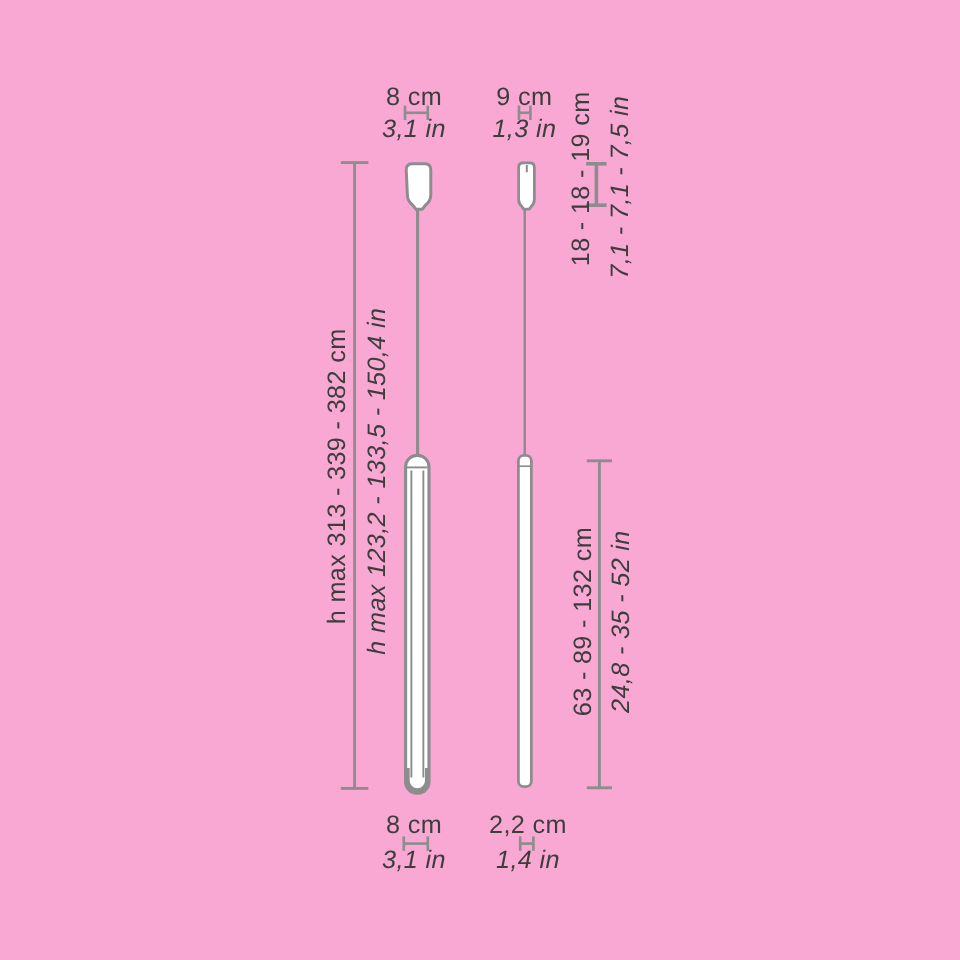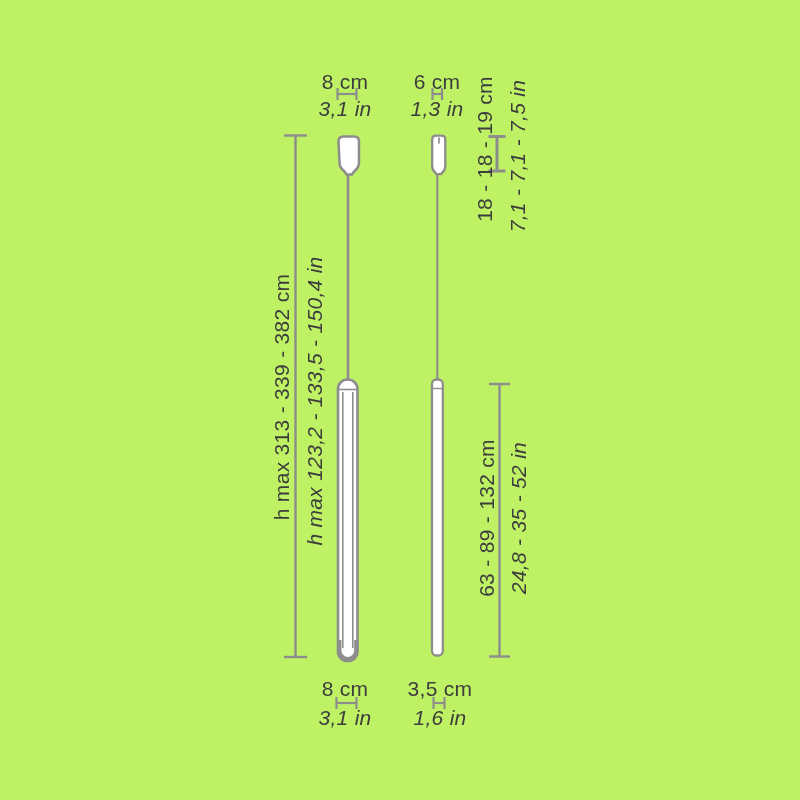--- a/index.html
+++ b/index.html
@@ -1,19 +1,19 @@
 <!DOCTYPE html>
 <html><head>
 <meta charset="utf-8">
 <style>
   html,body{margin:0;padding:0;background:#ffffff;}
   #canvas{
     position:relative;
     width:800px;height:800px;
-    background:#bef264;
+    background:#f9a8d4;
     overflow:hidden;
     font-family:"Liberation Sans", sans-serif;
   }
   #lineart{position:absolute;left:0;top:0;}
   .lbl{
     position:absolute;
     transform:translate(-50%,-50%);
     white-space:nowrap;
     font-size:21px;
     letter-spacing:0.3px;
@@ -83,27 +83,27 @@
     </g>
     <g stroke-width="2.2">
       <line x1="433.5" y1="703" x2="444.5" y2="703"></line>
       <line x1="433.5" y1="697" x2="433.5" y2="709"></line>
       <line x1="444.5" y1="697" x2="444.5" y2="709"></line>
     </g>
   </svg>
 
   <div class="lbl" style="left:345px;top:81px">8 cm</div>
   <div class="lbl it" style="left:345px;top:108px">3,1 in</div>
-  <div class="lbl" style="left:437px;top:81px">6 cm</div>
+  <div class="lbl" style="left:437px;top:81px">9 cm</div>
   <div class="lbl it" style="left:437px;top:108px">1,3 in</div>
 
   <div class="lbl" style="left:345px;top:688px">8 cm</div>
   <div class="lbl it" style="left:345px;top:717px">3,1 in</div>
-  <div class="lbl" style="left:440px;top:688px">3,5 cm</div>
-  <div class="lbl it" style="left:440px;top:717px">1,6 in</div>
+  <div class="lbl" style="left:440px;top:688px">2,2 cm</div>
+  <div class="lbl it" style="left:440px;top:717px">1,4 in</div>
 
   <div class="lbl vert" style="left:281px;top:397px">h max 313 - 339 - 382 cm</div>
   <div class="lbl vert it" style="left:314px;top:401px">h max 123,2 - 133,5 - 150,4 in</div>
 
   <div class="lbl vert" style="left:484px;top:149px">18 - 18 - 19 cm</div>
   <div class="lbl vert it" style="left:517px;top:156px">7,1 - 7,1 - 7,5 in</div>
 
   <div class="lbl vert" style="left:486px;top:518px">63 - 89 - 132 cm</div>
   <div class="lbl vert it" style="left:518px;top:518px">24,8 - 35 - 52 in</div>
 

